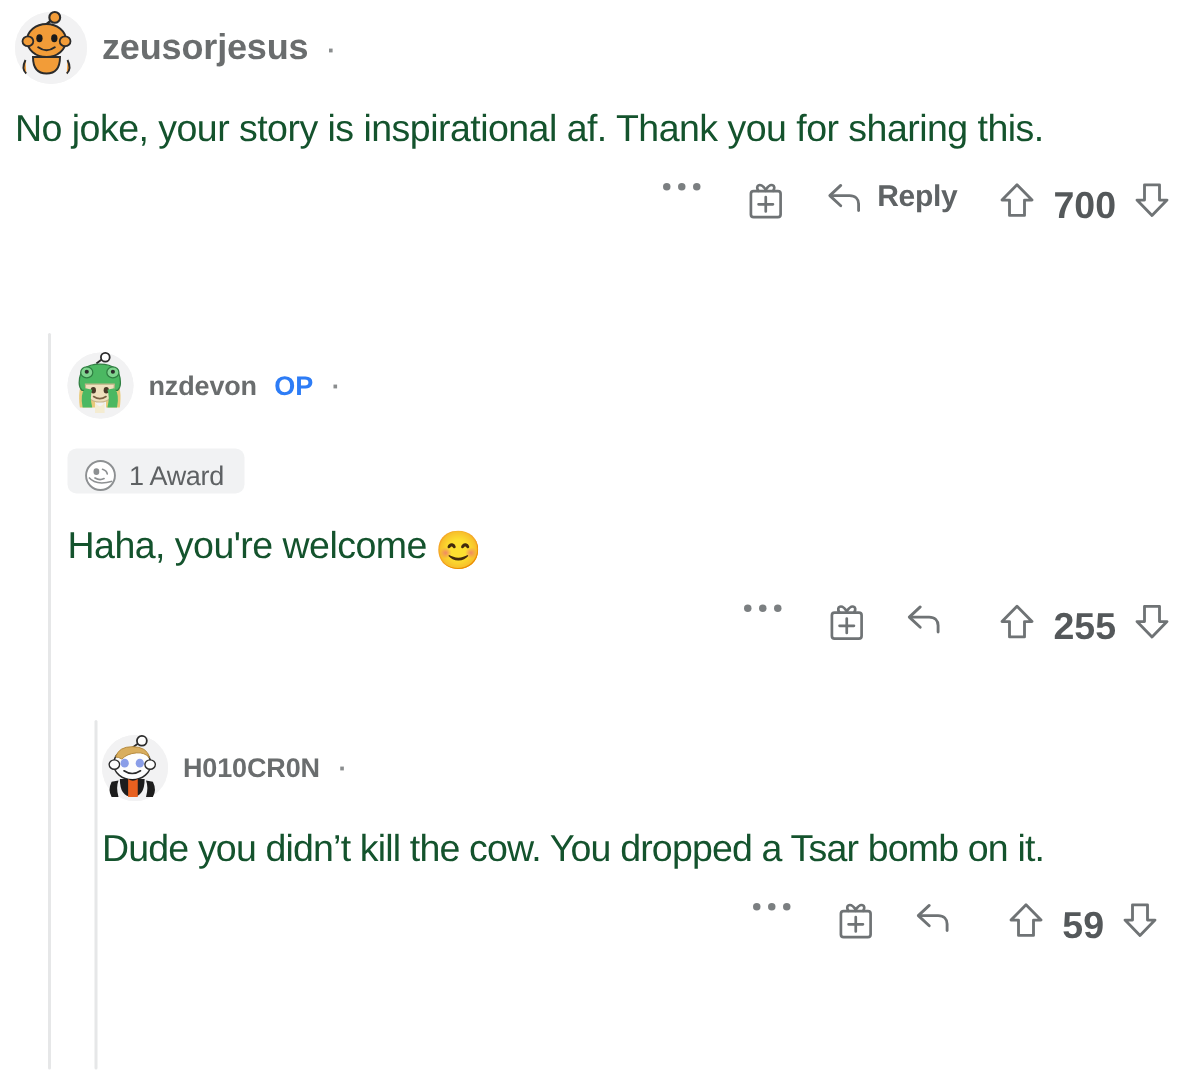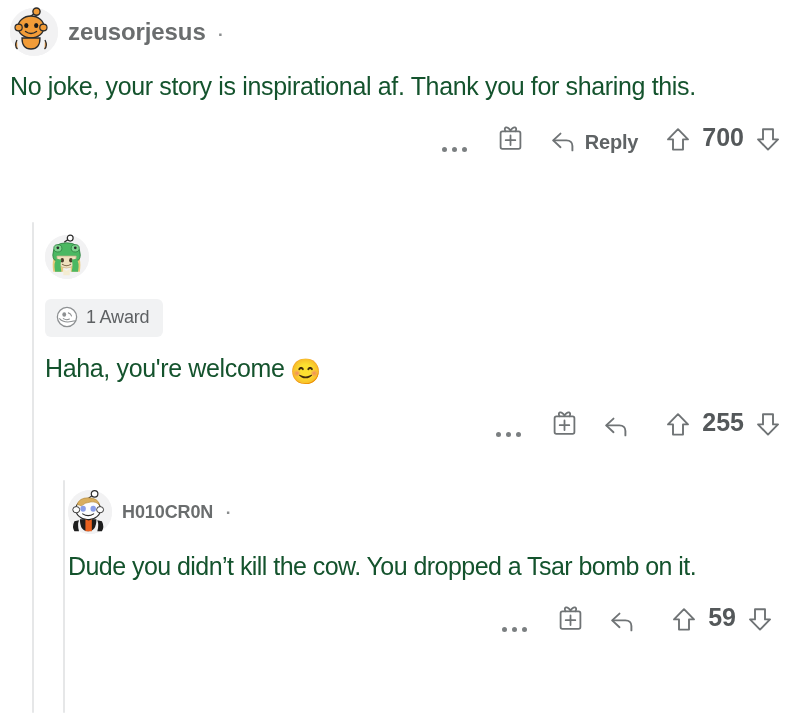--- a/index.html
+++ b/index.html
@@ -87,21 +87,21 @@
     font-weight: 400;
   }
 
   
   .award-pill {
     display: inline-flex;
     align-items: center;
     gap: 8px;
     background: #f1f2f3;
     border-radius: 6px;
-    padding: 7px 14px 9px 11px;
+    padding: 7px 14px 1px 11px;
     margin-top: 20px;
   }
   .award-pill .award-icon { width: 22px; height: 22px; display: block; }
   .award-pill .award-label {
     font-size: 18px;
     color: #5e6163;
     font-weight: 400;
     letter-spacing: -0.2px;
   }
 
@@ -129,21 +129,21 @@
   .actions {
     display: flex;
     align-items: center;
     justify-content: flex-end;
     gap: 0px;
     color: #6f7375;
     margin-top: 18px;
   }
   .act {
     display: inline-flex;
-    align-items: flex-end;
+    align-items: flex-start;
     justify-content: center;
     color: #6f7375;
   }
   .act.ellipsis { width: 54px; height: 30px; font-size: 0; }
   .act.ellipsis i {
     width: 5px; height: 5px; border-radius: 50%;
     background: #7b7f81; display: inline-block; margin: 0 2.5px;
   }
   .act.gift  { width: 58px; height: 34px; }
   .act.reply { height: 34px; padding: 0 6px; gap: 8px; }
@@ -256,20 +256,26 @@
             <path d="M13 23 Q13 36 23.5 36 Q34 36 34 23 Z" fill="#efe0bd" stroke="#c8b48a" stroke-width="0.8"></path>
             <ellipse cx="18.8" cy="27.5" rx="1.9" ry="2.4" fill="#4a3a28"></ellipse>
             <ellipse cx="28.2" cy="27.5" rx="1.9" ry="2.4" fill="#4a3a28"></ellipse>
             <path d="M19 32 Q23.5 35 28 32" stroke="#7a6243" stroke-width="1.2" fill="none" stroke-linecap="round"></path>
             <path d="M13 26 Q9 30 11 40 L18 40 Q16 32 18 27 Z" fill="#4bb862"></path>
             <path d="M34 26 Q38 30 36 40 L29 40 Q31 32 29 27 Z" fill="#4bb862"></path>
             <path d="M20 36 Q23.5 42 27 36 L27 44 L20 44 Z" fill="#f4ecd2"></path>
           </g>
         </svg>
       </div>
+      <div>
+        <span class="uname">nzdevon</span>
+        <span class="op-badge">OP</span>
+        <span class="dot-sep">·</span>
+        <span class="timestamp"></span>
+      </div>
     </div>
 
     <div class="award-pill">
       <svg class="award-icon" viewBox="0 0 24 24" aria-hidden="true">
         <circle cx="12" cy="12" r="10.5" fill="#ffffff" stroke="#8d9092" stroke-width="1.4"></circle>
         <path d="M3.6 13.5 Q8.5 19.5 20.6 16.2" stroke="#8d9092" stroke-width="1.1" fill="none"></path>
         <ellipse cx="9" cy="9.2" rx="2.1" ry="2.4" fill="#8d9092"></ellipse>
         <path d="M13.5 7.5 q3 1 3.4 3.4" stroke="#8d9092" stroke-width="1.2" fill="none" stroke-linecap="round"></path>
         <path d="M8 13.8 q3.4 2.1 6.6 0.4" stroke="#8d9092" stroke-width="1.2" fill="none" stroke-linecap="round"></path>
       </svg>

